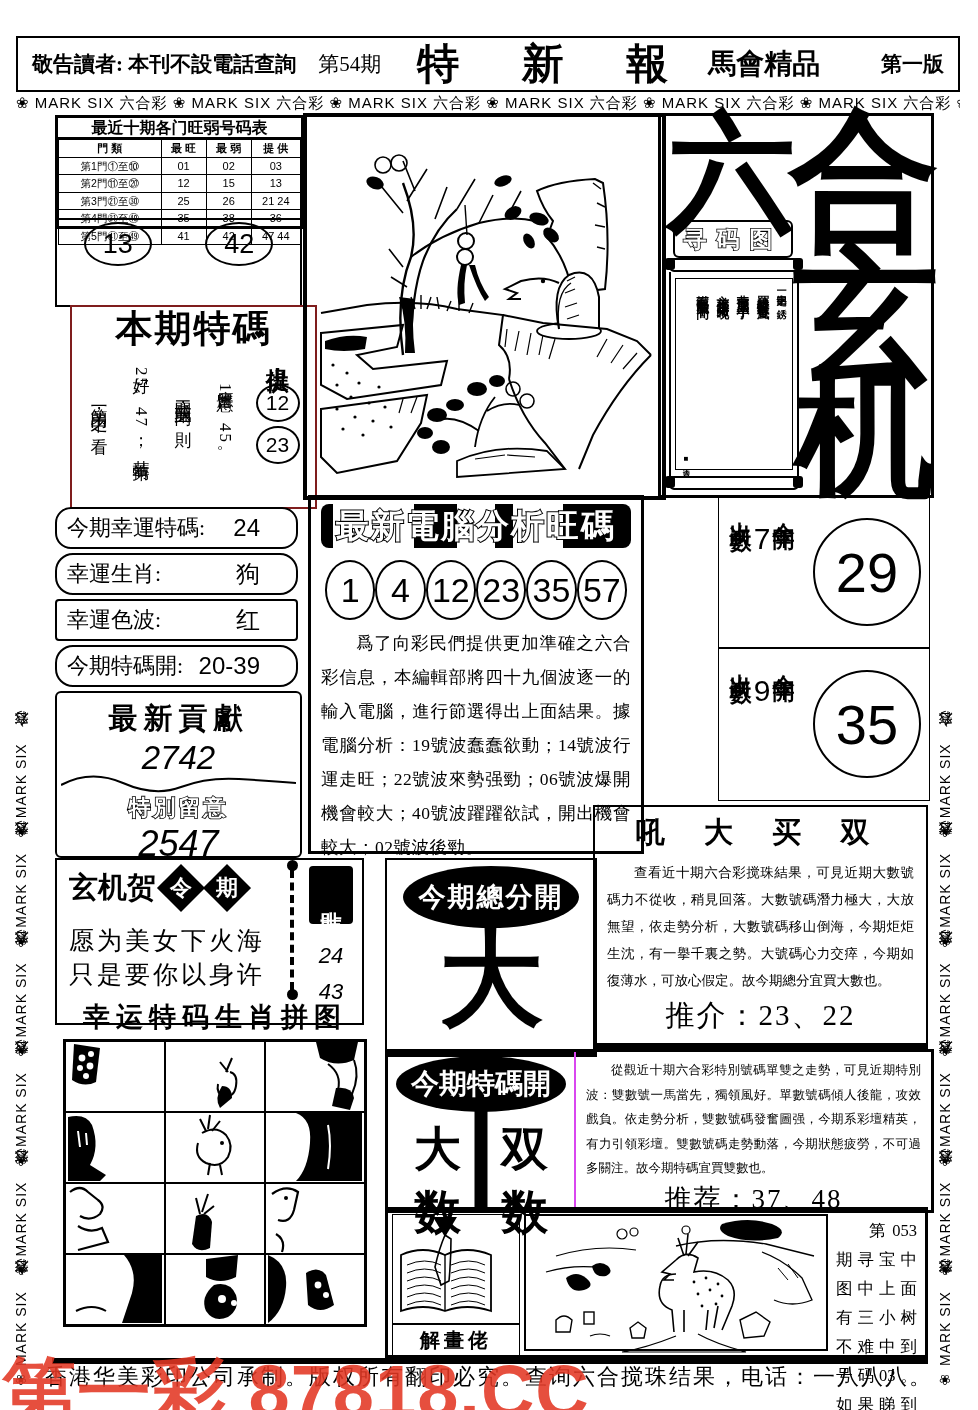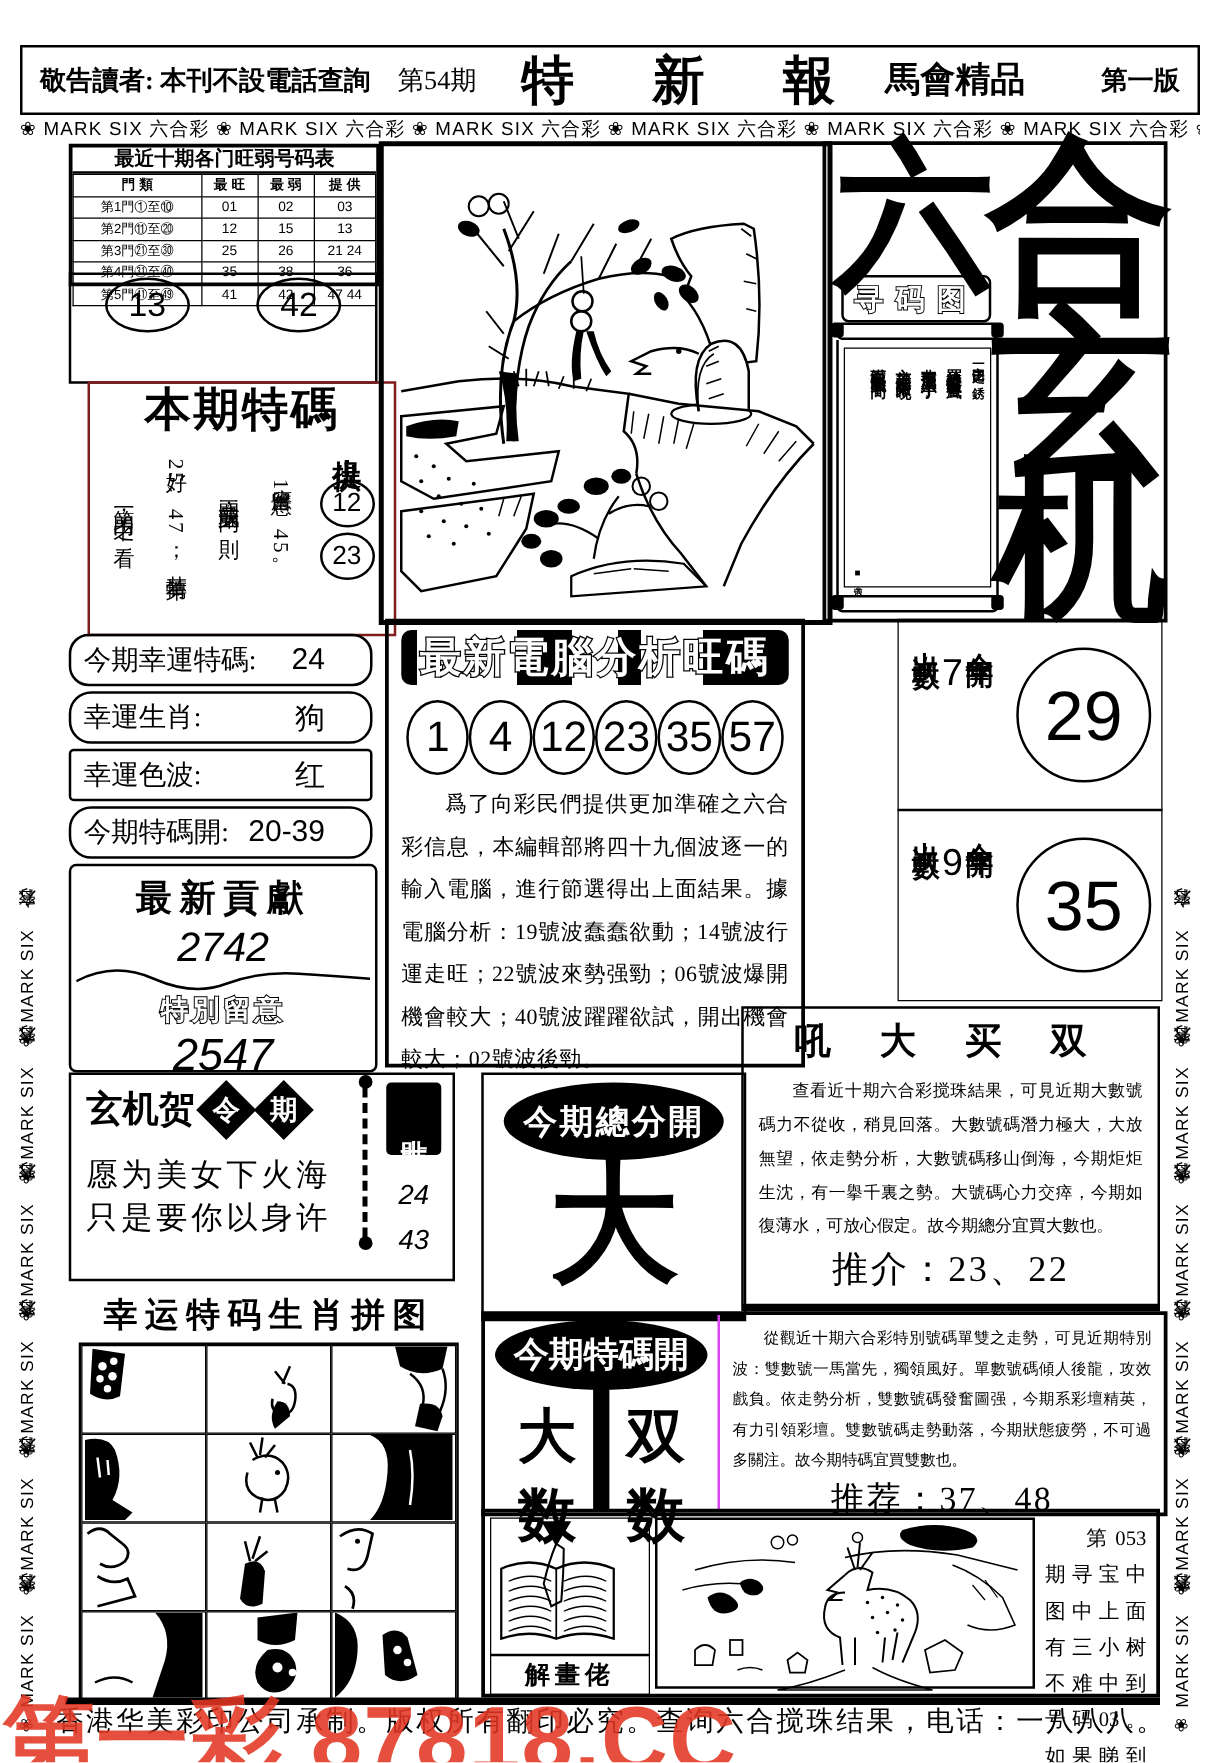--- a/index.html
+++ b/index.html
@@ -62,21 +62,21 @@
   .dia span{transform:rotate(-45deg);font-size:22px;font-weight:bold;}
   .poem{font-size:25px;margin-top:16px;line-height:34px;letter-spacing:3px;}
   .dashline{border-left:4px dashed #000;height:120px;position:relative;margin:10px 6px 0 2px;}
   .dashline::before,.dashline::after{content:"";position:absolute;left:-7px;width:11px;height:11px;border-radius:50%;background:#000;}
   .dashline::before{top:-10px;} .dashline::after{bottom:-10px;}
   .tipcol{width:62px;padding-top:6px;text-align:center;}
   .tipbox{width:44px;height:58px;background:#000;color:#fff;border-radius:4px;margin:0 auto;
           writing-mode:vertical-rl;font-size:21px;font-weight:bold;display:flex;align-items:center;justify-content:center;}
   .tipnums{font-size:22px;font-style:italic;font-family:"Liberation Sans",sans-serif;margin-top:14px;line-height:36px;}
   
-  .puz{left:3px;top:915px;width:320px;height:333px;}
+  .puz{left:3px;top:880px;width:320px;height:333px;}
   .puz .t{font-size:27px;font-weight:bold;text-align:center;letter-spacing:6px;margin:6px 0 4px;}
   .pgrid{margin-left:8px;width:300px;height:284px;display:grid;grid-template-columns:repeat(3,1fr);
          grid-template-rows:repeat(4,1fr);border:2px solid #000;}
   .pcell{border:1px solid #000;position:relative;overflow:hidden;}
   
   .pic{left:251px;top:0;width:355px;height:379px;border:4px solid #000;}
   
   .comp{left:256px;top:382px;width:336px;height:359px;border:3px solid #000;padding:6px 10px;box-sizing:border-box;}
   .comp .t{height:44px;display:flex;align-items:center;justify-content:center;border-radius:8px;
      background:linear-gradient(90deg,#000 0 4%,#fff 4% 30%,#000 30% 44%,#fff 44% 56%,#000 56% 62%,#fff 62% 78%,#000 78% 100%);}

